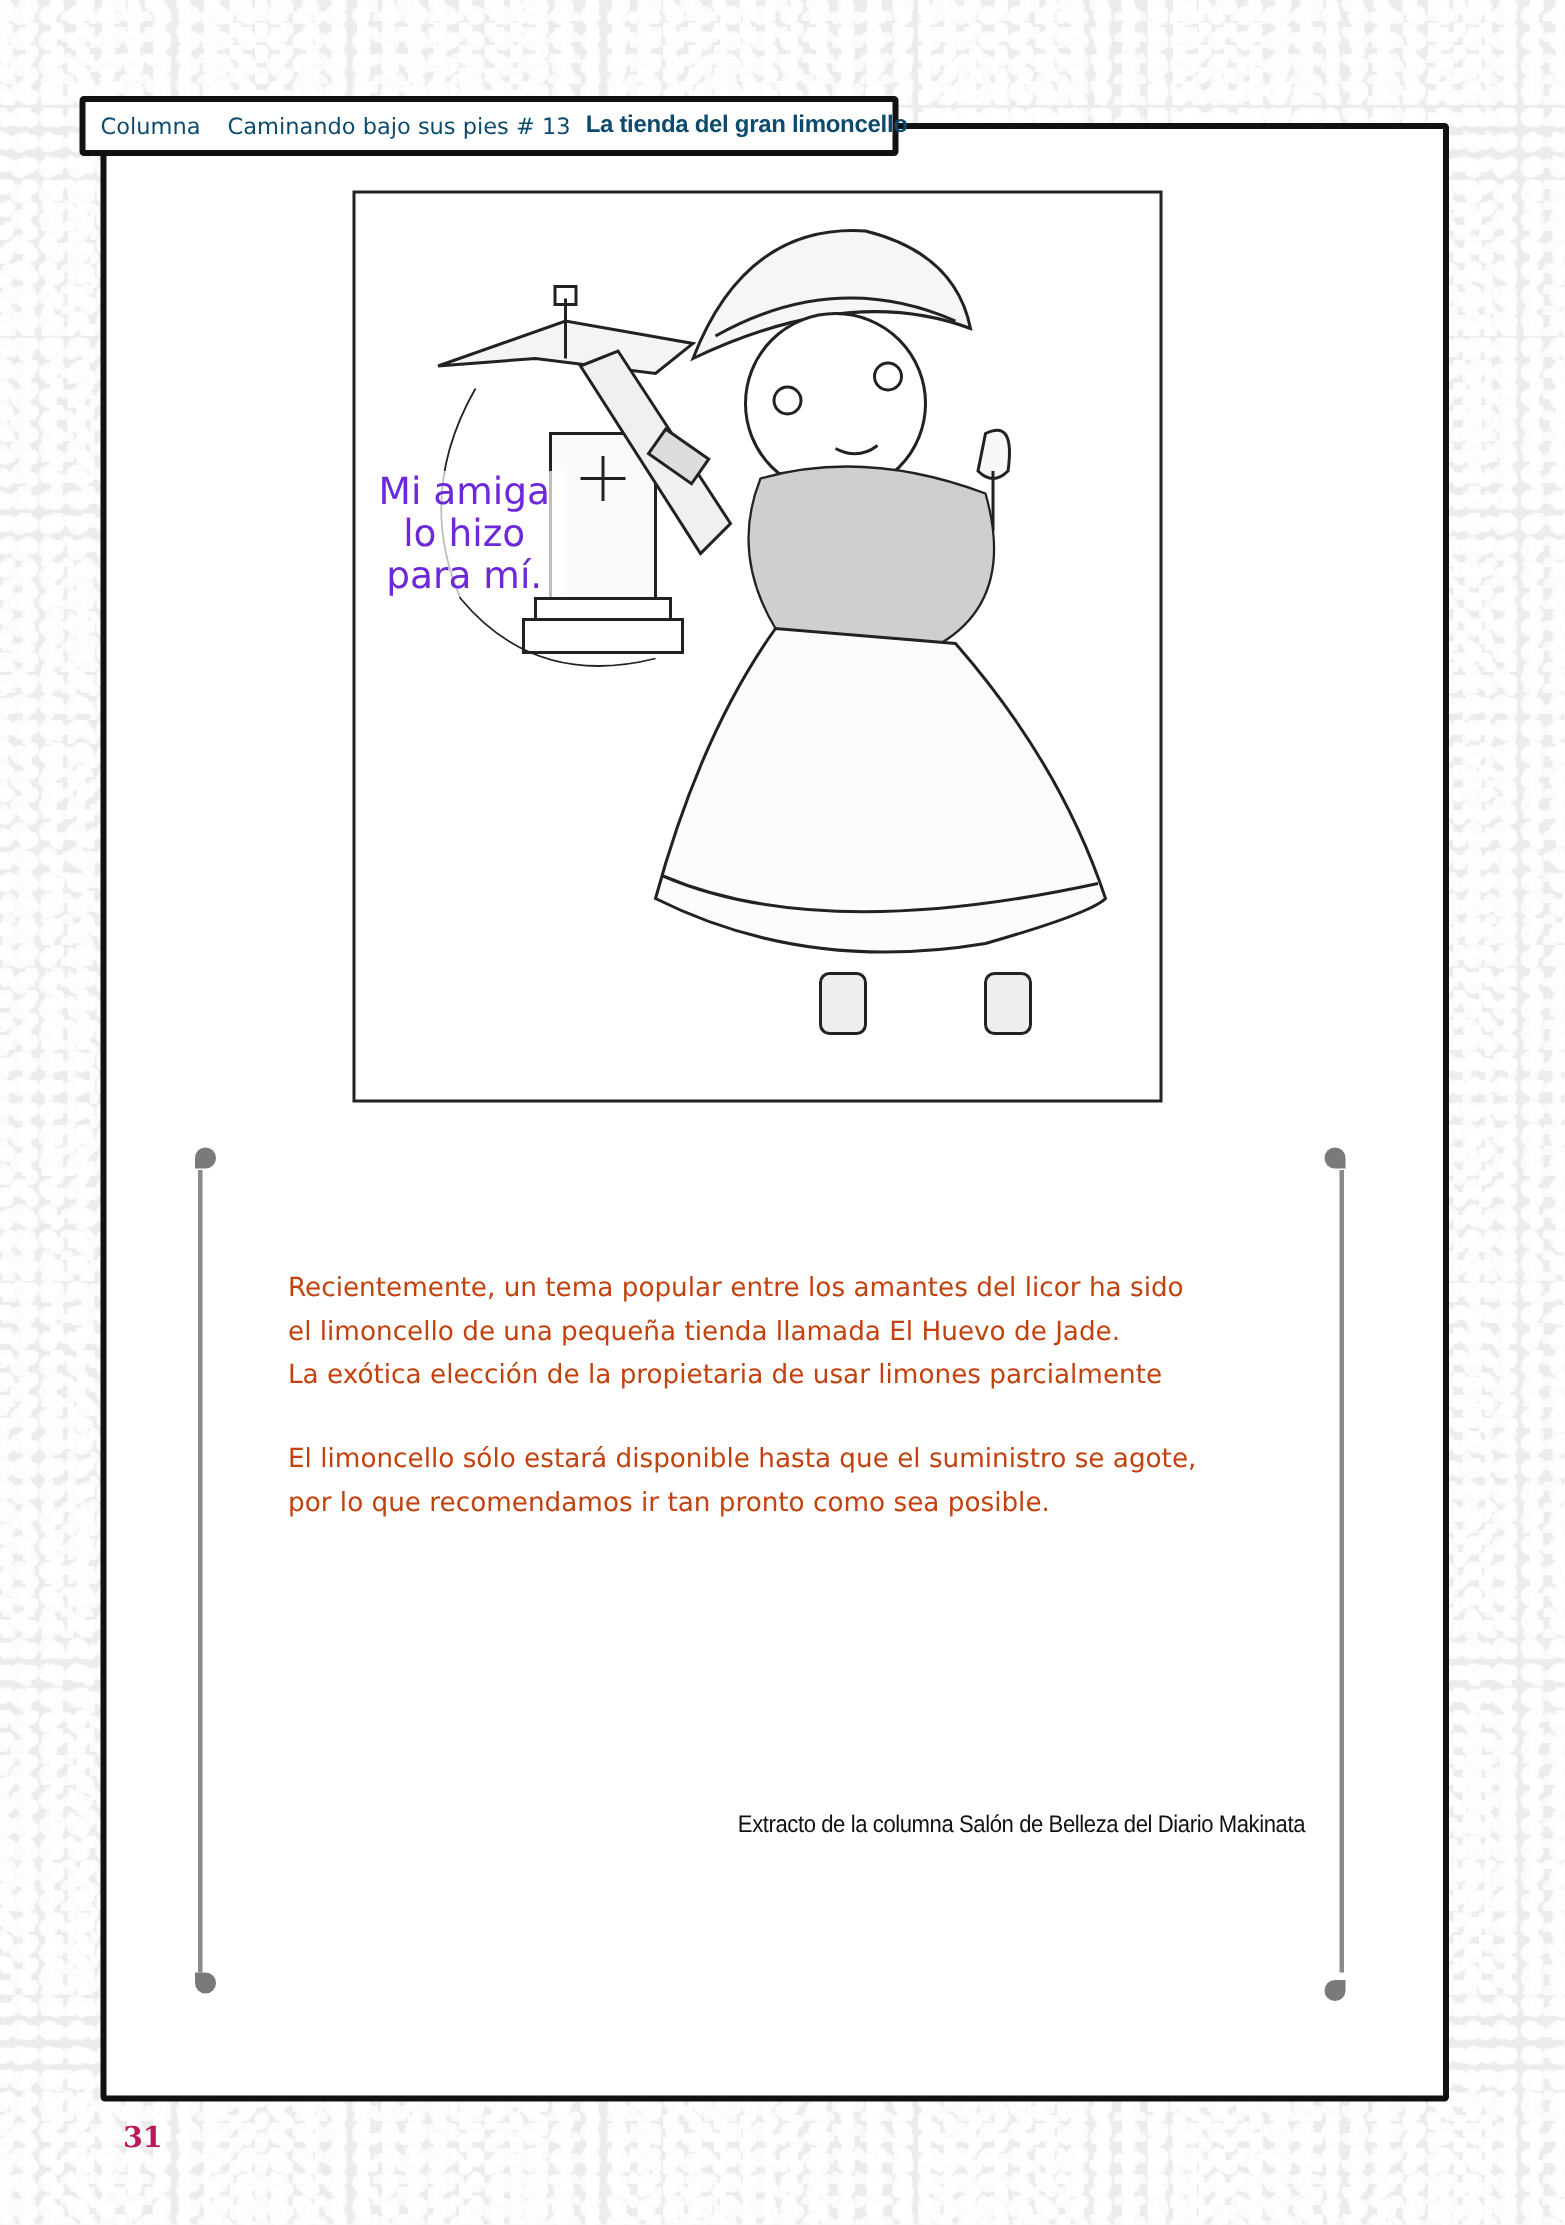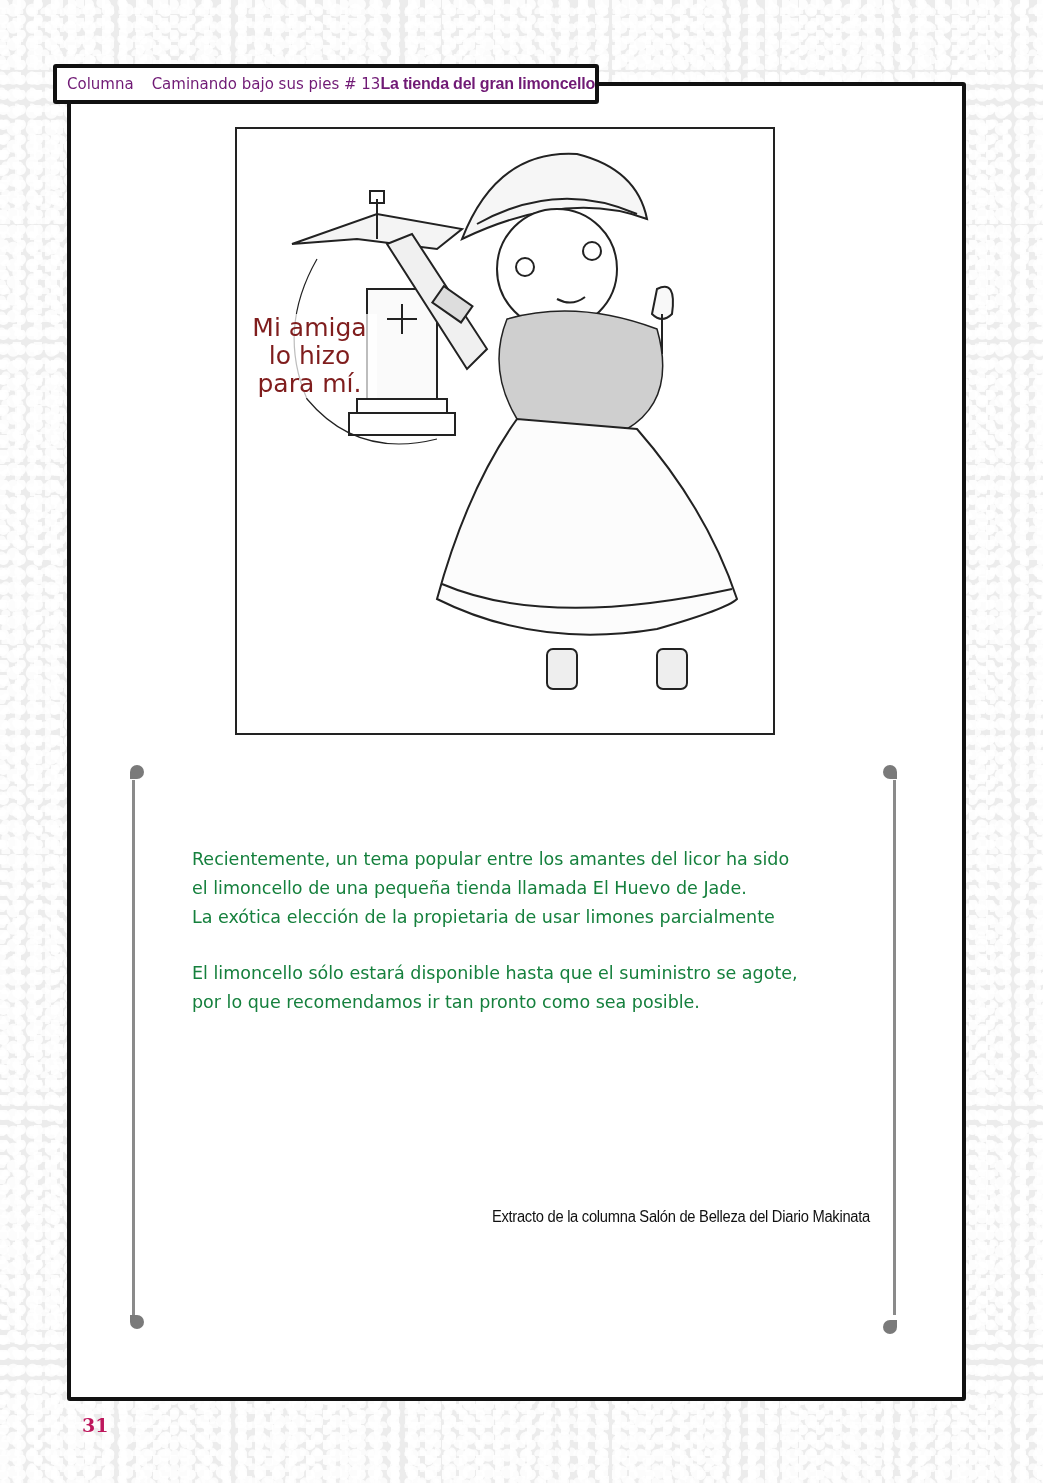--- a/index.html
+++ b/index.html
@@ -17,46 +17,46 @@
   }
   .page-frame {
     position: absolute; left: 67px; top: 82px; width: 891px; height: 1311px;
     background: #ffffff; border: 4px solid #111; border-radius: 3px;
     box-sizing: content-box;
   }
   .header-label {
     position: absolute; left: 53px; top: 64px; width: 546px; height: 40px;
     background: #ffffff; border: 4px solid #111; border-radius: 3px;
     display: flex; align-items: center; padding-left: 10px; box-sizing: border-box;
-    white-space: nowrap; z-index: 3; font-size: 15px; color: #701a75;
+    white-space: nowrap; z-index: 3; font-size: 15px; color: #0c4a6e;
   }
   .header-label .dot { display: inline-block; width: 13px; height: 13px; border-radius: 50%; background: #111; vertical-align: -1px; }
   .header-label .light { font-family: "DejaVu Sans", sans-serif; font-size: 15px; }
   .header-label .series { margin-left: 18px; }
-  .header-label .bold { font-family: "Liberation Sans", sans-serif; font-weight: bold; font-size: 16px; margin-left: 0; letter-spacing: -0.2px; }
+  .header-label .bold { font-family: "Liberation Sans", sans-serif; font-weight: bold; font-size: 16px; margin-left: 10px; letter-spacing: -0.2px; }
   .illustration {
     position: absolute; left: 235px; top: 127px; width: 540px; height: 608px;
     border: 2px solid #222; background: #fff; box-sizing: border-box; overflow: hidden;
   }
   .illustration svg { position: absolute; left: 0; top: 0; }
   .speech {
     position: absolute; left: 5px; top: 185px; width: 135px;
     font-family: "DejaVu Sans", sans-serif; font-size: 25px; line-height: 28px;
-    color: #7f1d1d; text-align: center; background: rgba(255,255,255,0.7);
+    color: #6d28d9; text-align: center; background: rgba(255,255,255,0.7);
   }
   .speech span { display: block; }
   .ornament-line {
     position: absolute; width: 3px; background: #8a8a8a;
   }
   .ornament-dot {
     position: absolute; width: 14px; height: 14px; background: #7a7a7a;
   }
   .article {
     position: absolute; left: 192px; top: 845px; width: 650px;
-    font-family: "DejaVu Sans", sans-serif; font-size: 17.5px; line-height: 28.8px; color: #15803d;
+    font-family: "DejaVu Sans", sans-serif; font-size: 17.5px; line-height: 28.8px; color: #c2410c;
   }
   .article p { margin: 0 0 28px 0; }
   .article .line { display: block; white-space: nowrap; }
   .credit {
     position: absolute; left: 426px; top: 1208px; width: 444px; text-align: right;
     font-family: "Liberation Sans", sans-serif; font-size: 16px; color: #111; white-space: nowrap;
     letter-spacing: -0.3px; transform: scaleX(0.92); transform-origin: right;
   }
   .page-number {
     position: absolute; left: 82px; top: 1414px;

